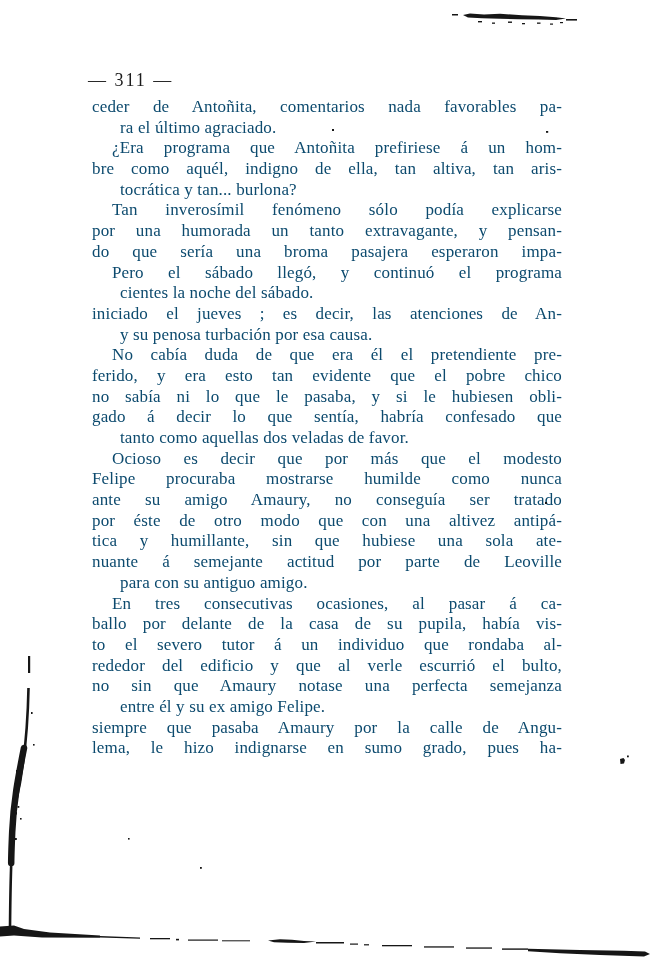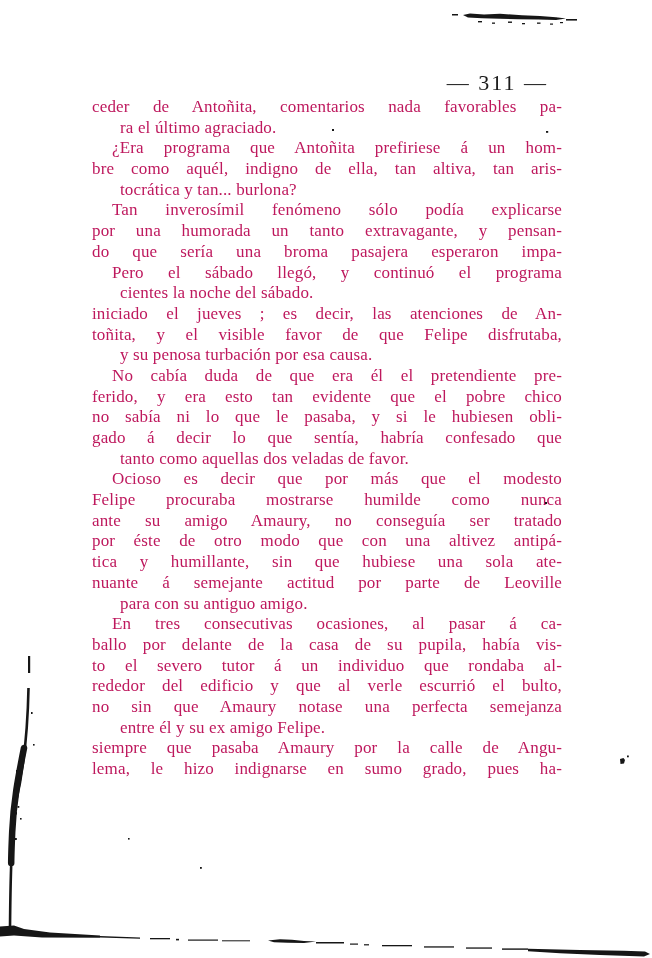--- a/index.html
+++ b/index.html
@@ -11,32 +11,32 @@
   .page {
     position: relative;
     width: 652px; height: 958px;
     background: #ffffff;
     color: #1b1b1b;
     overflow: hidden;
   }
   .page-header {
     position: absolute;
     top: 70px; left: 88px; width: 460px;
-    text-align: right;
-    font-size: 22px;
+    text-align: left;
+    font-size: 18px;
     letter-spacing: 2px;
     color: #1b1b1b;
   }
   .text-block {
     position: absolute;
     top: 97px; left: 92px; width: 470px;
     font-size: 17px;
     line-height: 20.7px;
     letter-spacing: 0.15px;
-    color: #be185d;
+    color: #0c4a6e;
   }
   .line {
     height: 20.7px;
     text-align: justify;
     text-align-last: justify;
     white-space: nowrap;
   }
   .line.end { text-align-last: left; margin-left: 28px; }
   .line.indent { text-indent: 20px; }
   .artifacts {
@@ -58,21 +58,20 @@
       <div class="line end">ra el último agraciado.</div>
       <div class="line indent">¿Era programa que Antoñita prefiriese á un hom-</div>
       <div class="line">bre como aquél, indigno de ella, tan altiva, tan aris-</div>
       <div class="line end">tocrática y tan... burlona?</div>
       <div class="line indent">Tan inverosímil fenómeno sólo podía explicarse</div>
       <div class="line">por una humorada un tanto extravagante, y pensan-</div>
       <div class="line">do que sería una broma pasajera esperaron impa-</div>
       <div class="line indent">Pero el sábado llegó, y continuó el programa</div>
       <div class="line end">cientes la noche del sábado.</div>
       <div class="line">iniciado el jueves ; es decir, las atenciones de An-</div>
-      <div class="line">toñita, y el visible favor de que Felipe disfrutaba,</div>
       <div class="line end">y su penosa turbación por esa causa.</div>
       <div class="line indent">No cabía duda de que era él el pretendiente pre-</div>
       <div class="line">ferido, y era esto tan evidente que el pobre chico</div>
       <div class="line">no sabía ni lo que le pasaba, y si le hubiesen obli-</div>
       <div class="line">gado á decir lo que sentía, habría confesado que</div>
       <div class="line end">tanto como aquellas dos veladas de favor.</div>
       <div class="line indent">Ocioso es decir que por más que el modesto</div>
       <div class="line">Felipe procuraba mostrarse humilde como nunca</div>
       <div class="line">ante su amigo Amaury, no conseguía ser tratado</div>
       <div class="line">por éste de otro modo que con una altivez antipá-</div>

